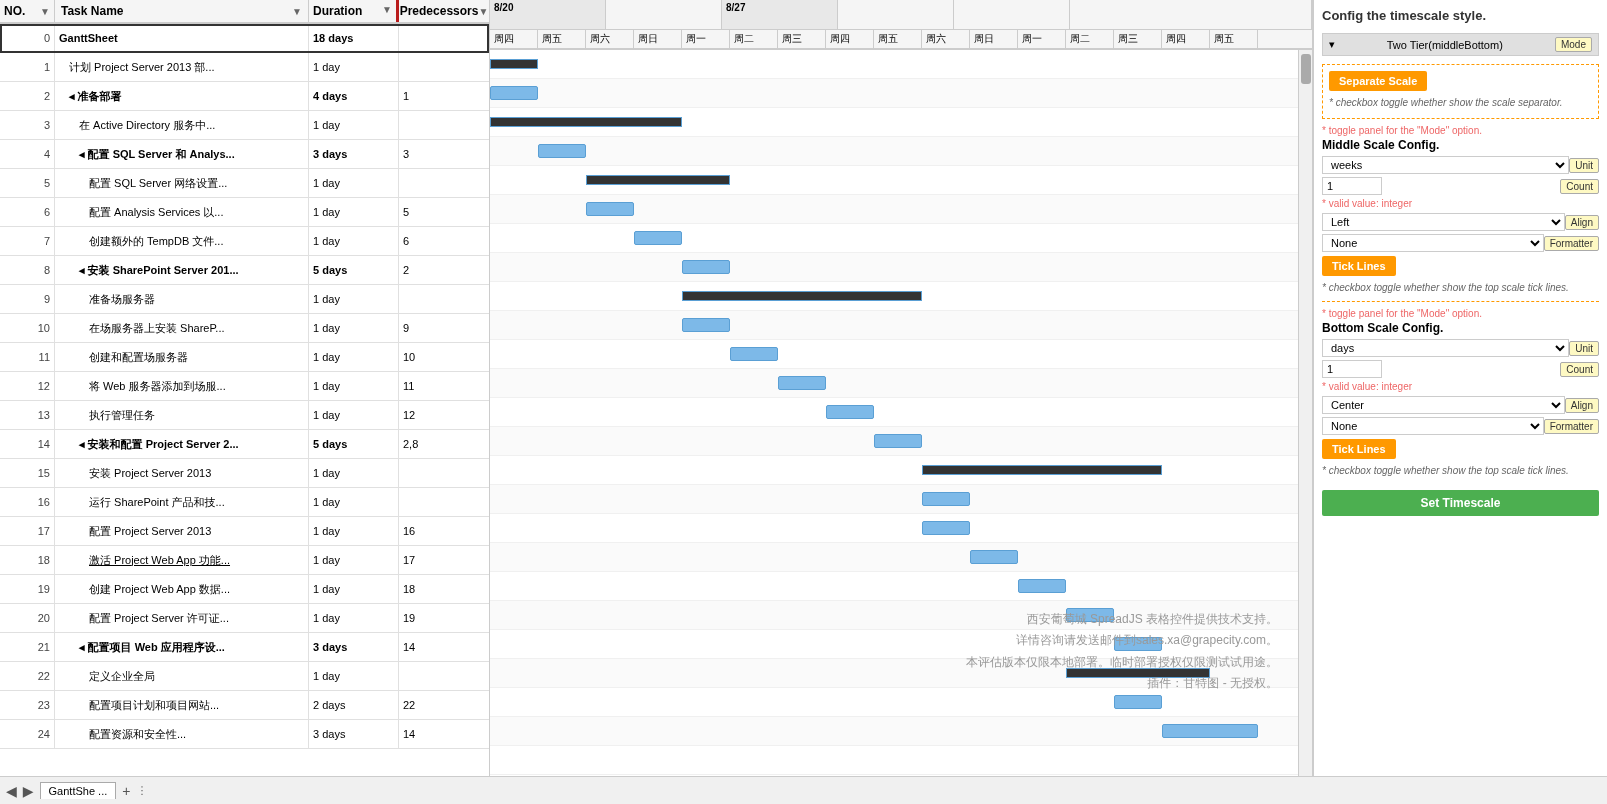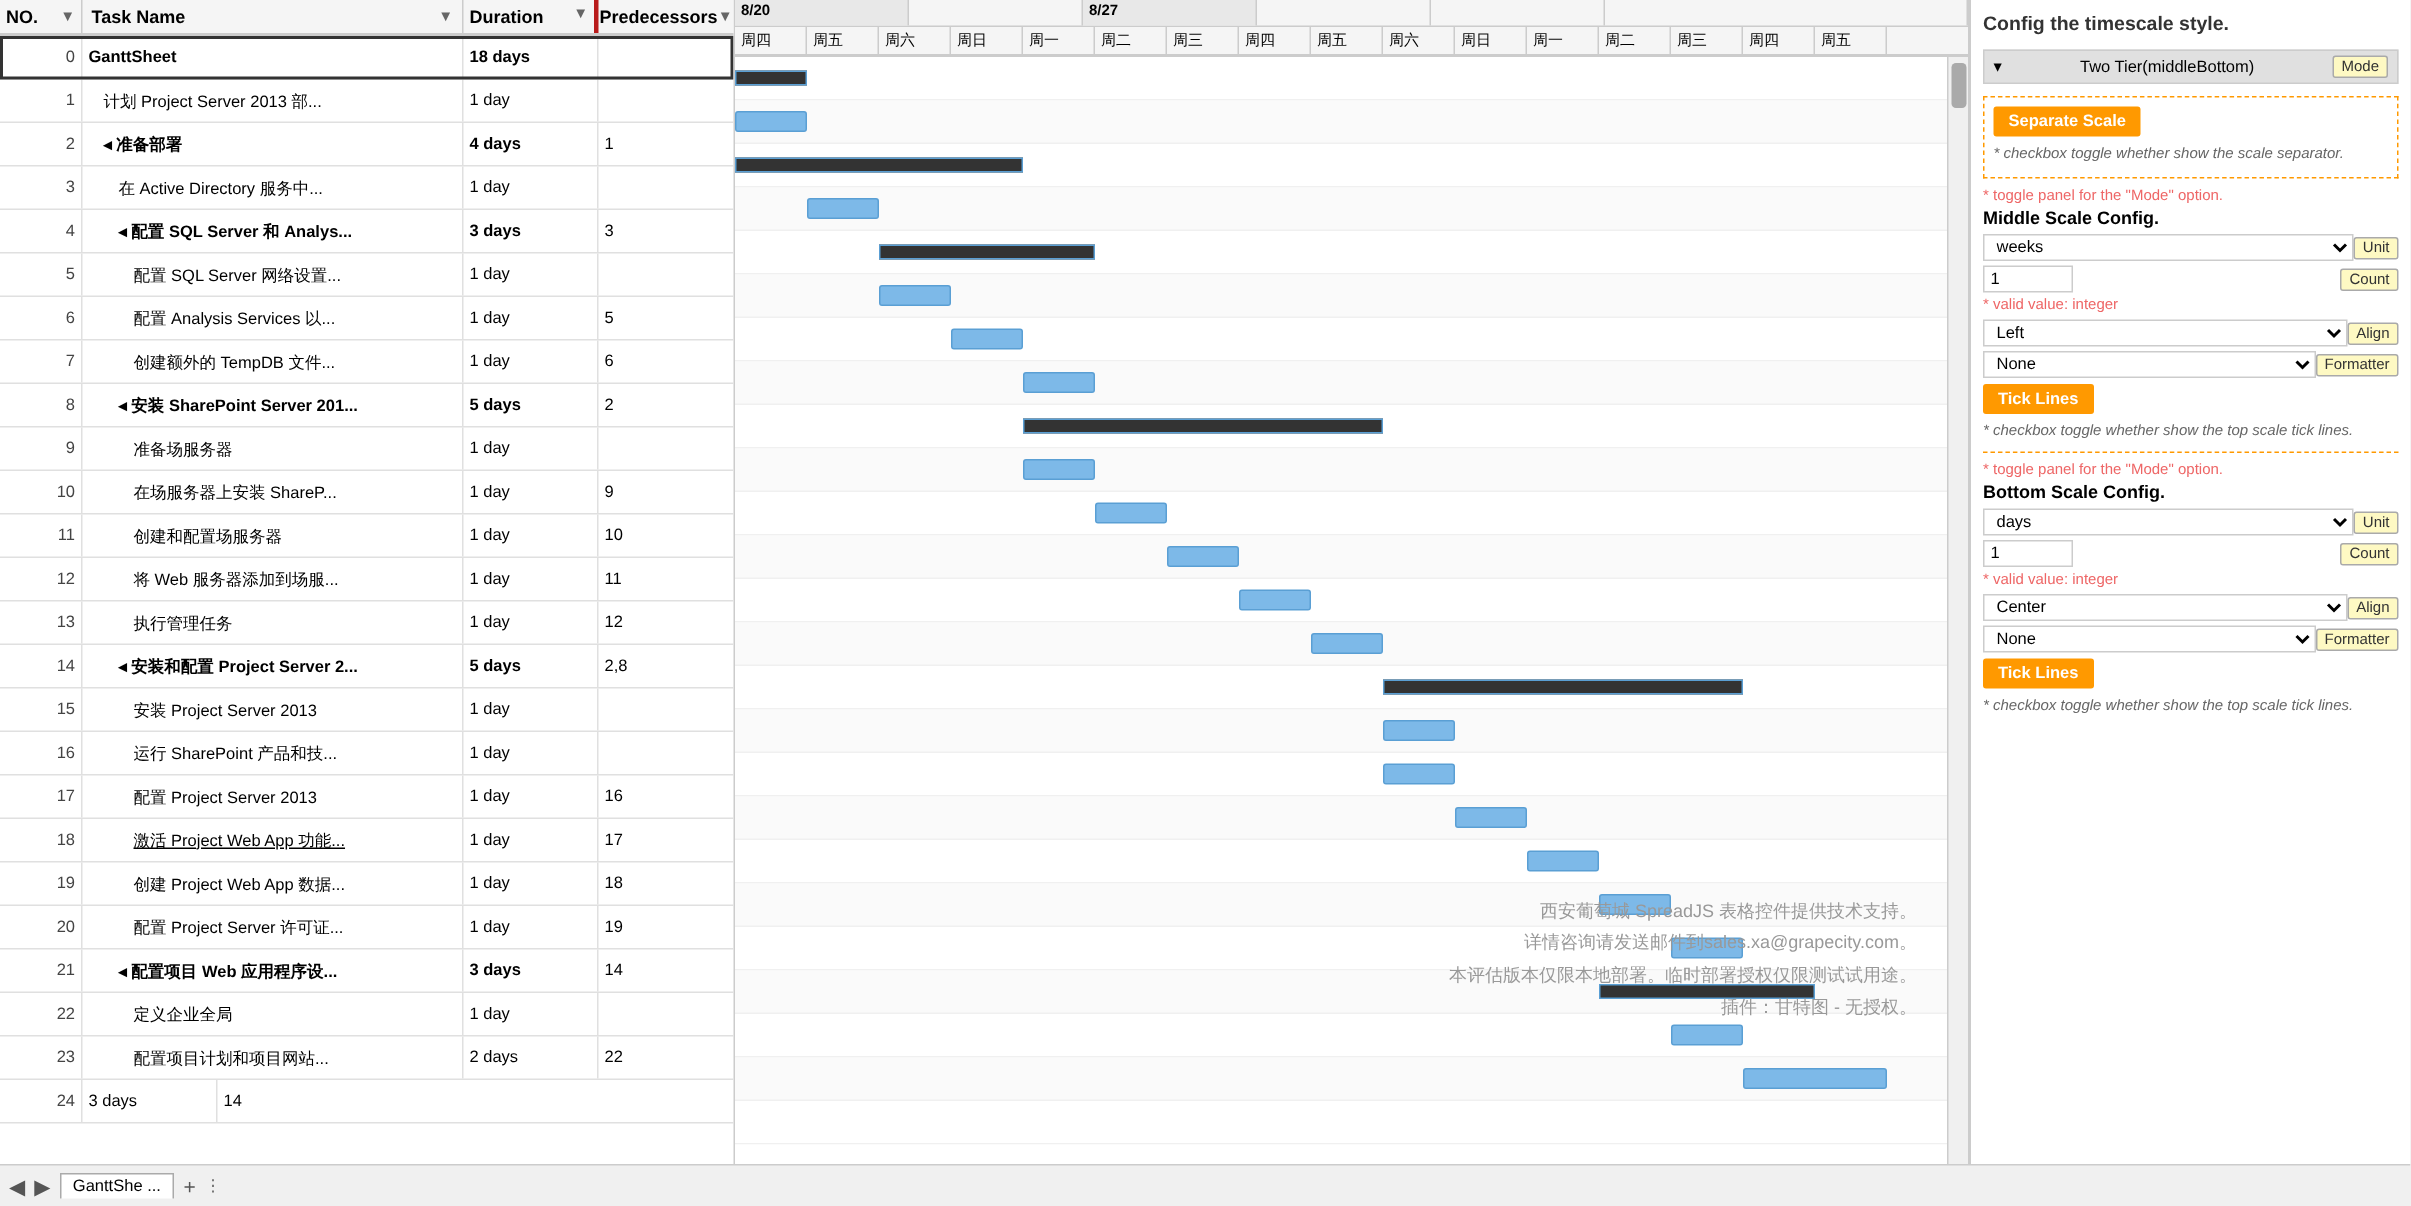--- a/index.html
+++ b/index.html
@@ -25,21 +25,21 @@
     .gantt-row .cell-task { flex: 1; border-right: 1px solid #e0e0e0; padding: 0 4px; font-size: 11px; height: 100%; display: flex; align-items: center; overflow: hidden; white-space: nowrap; text-overflow: ellipsis; }
     .gantt-row .cell-task.bold { font-weight: bold; }
     .gantt-row .cell-duration { width: 90px; min-width: 90px; border-right: 1px solid #e0e0e0; padding: 0 4px; font-size: 11px; height: 100%; display: flex; align-items: center; }
     .gantt-row .cell-duration.bold { font-weight: bold; }
     .gantt-row .cell-pred { width: 90px; min-width: 90px; padding: 0 4px; font-size: 11px; height: 100%; display: flex; align-items: center; }
 
     
     .gantt-chart { flex: 1; display: flex; flex-direction: column; overflow: hidden; background: #fff; position: relative; }
 
     .chart-header { display: flex; flex-direction: column; border-bottom: 2px solid #ccc; background: #f5f5f5; }
-    .chart-header-top { display: flex; border-bottom: 1px solid #ccc; height: 18px; }
+    .chart-header-top { display: flex; border-bottom: 1px solid #ccc; height: 30px; }
     .chart-header-bottom { display: flex; height: 18px; }
     .chart-date-cell { border-right: 1px solid #ccc; padding: 2px 4px; font-size: 10px; white-space: nowrap; overflow: hidden; }
     .chart-date-cell.week-label { font-weight: bold; background: #e8e8e8; }
 
     .chart-body { flex: 1; overflow: hidden; position: relative; }
     .chart-watermark { position: absolute; bottom: 80px; right: 20px; text-align: right; color: #999; font-size: 12px; line-height: 1.8; pointer-events: none; }
 
     
     .chart-rows-container { position: relative; }
     .chart-row { height: 29px; border-bottom: 1px solid #f0f0f0; display: flex; align-items: center; position: relative; }
@@ -248,20 +248,21 @@
     <div class="cell-pred"></div>
   </div>
         <div class="gantt-row">
     <div class="cell-no">23</div>
     <div class="cell-task " style="padding-left:34px;">配置项目计划和项目网站...</div>
     <div class="cell-duration ">2 days</div>
     <div class="cell-pred">22</div>
   </div>
         <div class="gantt-row">
     <div class="cell-no">24</div>
+    <div class="cell-task " style="padding-left:34px;">配置资源和安全性...</div>
     <div class="cell-duration ">3 days</div>
     <div class="cell-pred">14</div>
   </div>
       </div>
   </div>
 
   <div class="gantt-chart">
     <div class="chart-header">
       <div class="chart-header-top">
         <div class="chart-date-cell week-label" style="width:116px;">8/20</div>
@@ -483,20 +484,21 @@
         </select>
         <span class="config-badge">Formatter</span>
       </div>
 
       <div style="margin-top:4px;">
         <button class="btn-orange">Tick Lines</button>
         <div class="config-note2">* checkbox toggle whether show the top scale tick lines.</div>
       </div>
     </div>
 
+    <button class="btn-green">Set Timescale</button>
   </div>
 </div>
 
 <div class="bottom-bar">
   <span class="bottom-icon">◀</span>
   <span class="bottom-icon">▶</span>
   <div class="tab-item active">GanttShe ...</div>
   <span class="bottom-icon">+</span>
   <span style="color:#666;font-size:11px;">⋮</span>
 </div>

